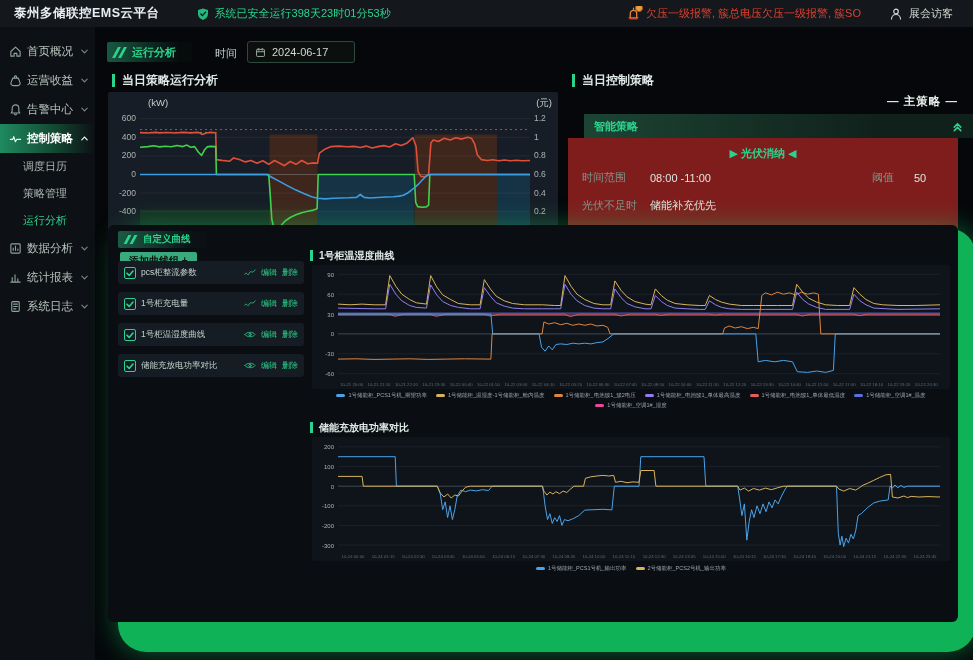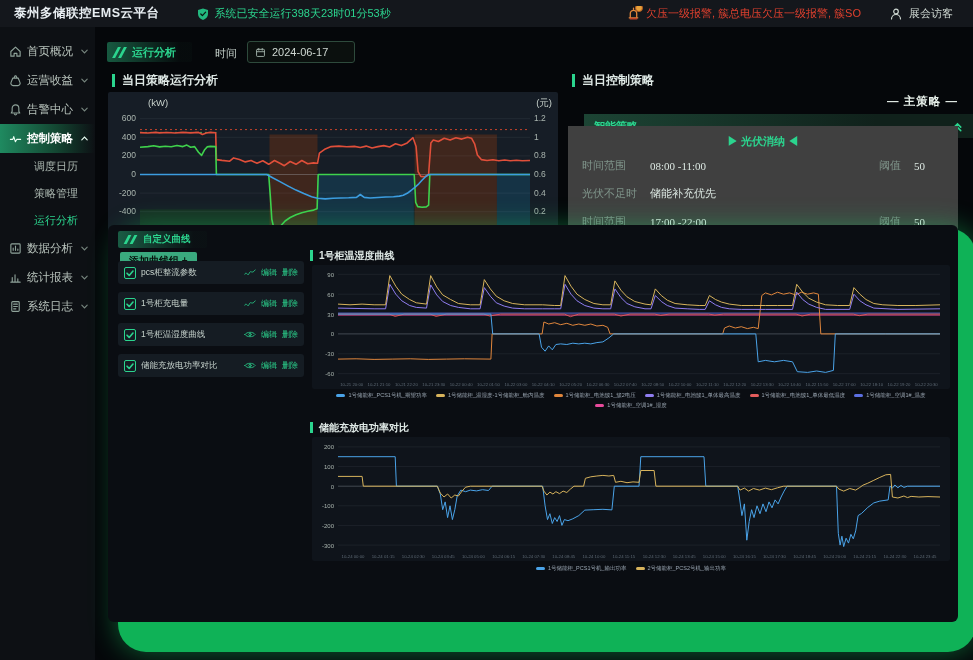--- a/index.html
+++ b/index.html
@@ -23,21 +23,21 @@
   
   .side{position:absolute;left:0;top:27px;width:95px;height:633px;background:#0d1014;padding-top:10px;box-sizing:border-box;}
   .mi{display:flex;align-items:center;gap:5px;height:29px;padding:0 6px 0 9px;color:#b9c4bd;font-size:11.5px;cursor:pointer;}
   .mi .ic{width:13px;height:13px;display:inline-flex;color:#8fa39a;flex:none;}
   .mi .ic svg{width:100%;height:100%;fill:none;stroke:currentColor;stroke-width:1.2;stroke-linecap:round;stroke-linejoin:round;}
   .mi .lb{flex:1;white-space:nowrap;}
   .mi .ch{width:9px;height:9px;display:inline-flex;color:#76857e;}
   .mi .ch svg{width:100%;height:100%;fill:none;stroke:currentColor;stroke-width:1.3;stroke-linecap:round;}
   .mi.act{background:linear-gradient(90deg,#1f8a60,#134531 60%,rgba(19,69,49,0));color:#fff;font-weight:bold;}
   .mi.act .ic,.mi.act .ch{color:#eafff4;}
-  .smi{height:27px;display:flex;align-items:center;padding-left:34px;color:#aab6af;font-size:11px;cursor:pointer;}
+  .smi{height:27px;display:flex;align-items:center;padding-left:23px;color:#aab6af;font-size:11px;cursor:pointer;}
   .smi.act{color:#2bd48e;}
 
   
   .gtab{position:absolute;display:flex;align-items:center;height:20px;padding:0 16px 0 8px;
         background:linear-gradient(90deg,rgba(41,170,118,.5),rgba(14,36,28,.15) 85%);
         color:#2bd48e;font-size:11px;font-weight:bold;border-radius:2px;}
   .gtab .sl{width:3px;height:11px;background:#2bd48e;transform:skewX(-28deg);margin-right:2.5px;}
   .gtab .tx{margin-left:6px;white-space:nowrap;}
   #tab-main{left:107px;top:42px;}
   .time-label{position:absolute;left:215px;top:46px;color:#c2cdc7;font-size:11px;}
@@ -57,26 +57,26 @@
 
   
   .panel-strat{position:absolute;left:568px;top:92px;width:390px;height:200px;}
   .strat-sub{position:absolute;left:0;top:2px;width:100%;text-align:right;color:#e6efe9;font-size:11.5px;font-weight:bold;letter-spacing:1px;}
   .strat-hdr{position:absolute;left:16px;top:22px;width:100%;height:24px;box-sizing:border-box;
              background:linear-gradient(90deg,#1c4434,#10211b 75%);display:flex;align-items:center;
              padding:0 10px;color:#2bd48e;font-size:11px;font-weight:bold;}
   .strat-hdr .sp{flex:1;}
   .strat-hdr .dchev{width:13px;height:13px;display:inline-flex;color:#2bd48e;}
   .strat-hdr .dchev svg{width:100%;height:100%;fill:none;stroke:currentColor;stroke-width:1.4;stroke-linecap:round;}
-  .strat-body{position:absolute;left:0;top:34px;width:100%;height:154px;background:#404040;font-family:Liberation Serif, serif;}
+  .strat-body{position:absolute;left:0;top:46px;width:100%;height:154px;background:#7f1d1d;}
   .strat-mode{position:absolute;left:0;top:8px;width:100%;text-align:center;color:#2bd48e;font-size:11px;font-weight:bold;}
   .srow{position:absolute;left:14px;right:14px;display:flex;align-items:center;font-size:11px;}
   .srow .rl{color:#7f948a;width:68px;flex:none;}
   .srow .rv{color:#dbe7e1;flex:1;}
-  .srow .rk{color:#7f948a;margin-right:13px;}
+  .srow .rk{color:#7f948a;margin-right:20px;}
   .srow .rn{color:#dbe7e1;width:30px;}
 
   
   .frame{position:absolute;left:118px;top:228px;width:858px;height:424px;border-radius:28px;
          background:#0fb257;box-shadow:0 0 28px rgba(22,214,104,.45);}
   .modal{position:absolute;left:108px;top:225px;width:850px;height:397px;background:#0a0d12;border-radius:6px;}
   #tab-modal{left:10px;top:6px;height:17px;font-size:9.5px;position:absolute;}
   .addbtn{position:absolute;left:12px;top:27px;height:17px;padding:0 9px;background:#3aa97e;color:#07130d;
           font-size:10px;font-weight:bold;border:none;border-radius:2px;display:flex;align-items:center;cursor:pointer;}
   .curves{position:absolute;left:10px;top:36px;width:186px;}

